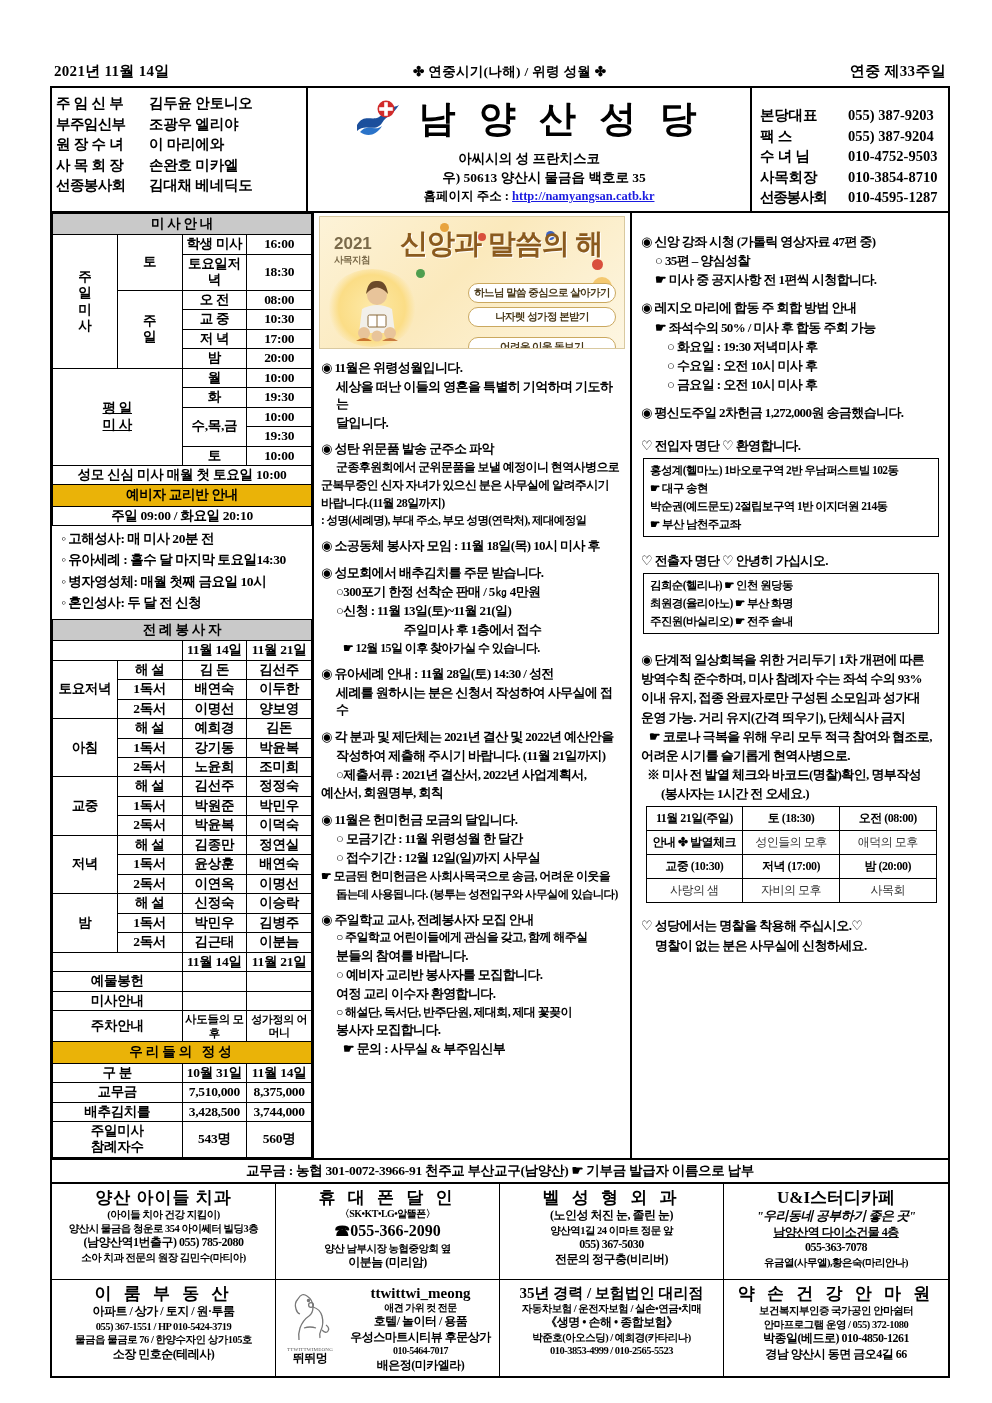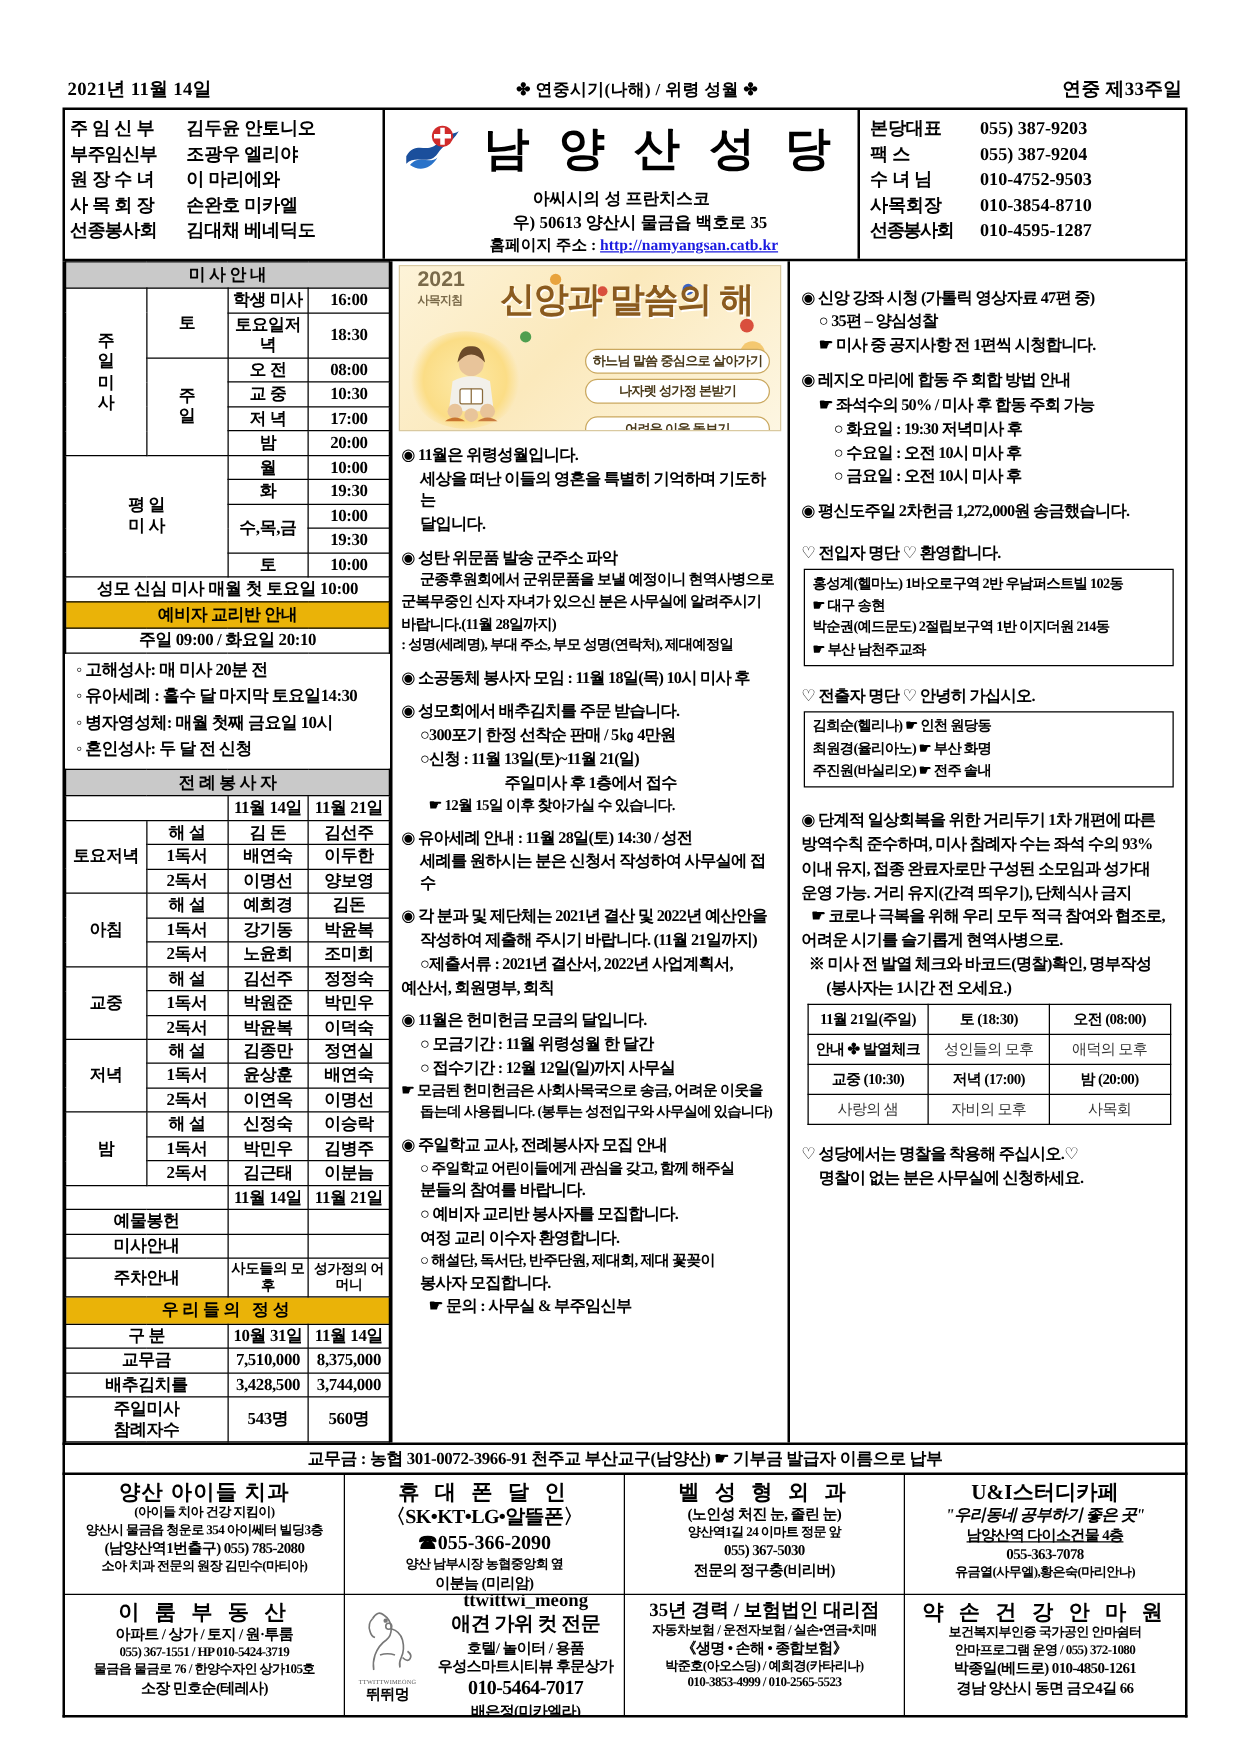--- a/index.html
+++ b/index.html
@@ -25,54 +25,54 @@
   .mh-left .ttl { width:86px; display:inline-flex; justify-content:space-between; }
   .mh-left .ttl.tight { letter-spacing:-.6px; }
   .mh-left .nm { padding-left:7px; }
   .mh-center { flex:1; text-align:center; padding:4px 4px 2px; border-right:2.2px solid #000; }
   .logorow { display:flex; align-items:center; justify-content:center; gap:18px; margin-top:2px;}
   .chname { font-size:37px; font-weight:bold; letter-spacing:7px; font-family:"Liberation Serif",serif; }
   .mh-center .l2 { font-size:13.5px; font-weight:bold; margin-top:6px; }
   .mh-center .l3 { font-size:13.5px; font-weight:bold; margin-top:1px; padding-left:30px;}
   .mh-center .l4 { font-size:12.5px; font-weight:bold; margin-top:1px; padding-left:20px;}
   .mh-center .l4 a { color:#1a1ae0; text-decoration:underline; }
-  .mh-right { width:260px; padding:5px 4px 3px 8px; }
+  .mh-right { width:196px; padding:5px 4px 3px 8px;margin-top:12px; }
   .mh-right .row { display:flex; font-size:14.5px; font-weight:bold; line-height:1.42; white-space:nowrap;}
   .mh-right .ttl { width:88px; display:inline-flex; justify-content:space-between; letter-spacing:-.2px;}
   .mh-right .val { font-family:"Liberation Serif",serif; }
 
   
   .logo { width:46px; height:40px; position:relative; flex:0 0 auto; }
 
   
   .body3 { display:flex; border:2.2px solid #000; border-top:0; }
   .colL { width:262px; border-right:2.2px solid #000; }
   .colM { width:318px; border-right:2.2px solid #000; }
   .colR { flex:1; }
 
   table.gt { width:100%; border-collapse:collapse; table-layout:fixed; }
   table.gt td, table.gt th { border:1px solid #000; font-size:13.5px; font-weight:bold;
         text-align:center; padding:1px 2px; line-height:1.22; letter-spacing:-.3px; }
   .hdrbar { background:#c9c9c9; font-size:15.5px; letter-spacing:6px; padding:2px 0 !important; }
   .hdrbar2 { background:#eab308; font-size:15px; letter-spacing:2px; padding:2px 0 !important; }
   .vrt { letter-spacing:-.5px; }
   .r15 { font-size:15px; }
-  .sp3 { letter-spacing:3px; }
+  .sp3 { letter-spacing:3px;text-decoration:underline; }
   .lightname { font-weight:normal; }
 
   .mini { font-size:11px; line-height:1.05; letter-spacing:-.8px; font-weight:bold;}
 
   .bullets { padding:4px 4px 4px 6px; }
   .bullets .b { font-size:13.5px; font-weight:bold; line-height:1.34; letter-spacing:-.45px; margin-bottom:3px; }
 
   
   .poster { margin:3px auto 2px; width:306px; height:133px; border:1px solid #d9c9a0;
             background:linear-gradient(135deg,#fdf3d8 0%, #fbe9bc 45%, #fdf6e2 100%);
             position:relative; overflow:hidden; }
-  .poster .yr { position:absolute; left:14px; top:1px; font-size:17px; color:#7a6a4a; font-weight:bold; font-family:"Liberation Sans",sans-serif;}
+  .poster .yr { position:absolute; left:14px; top:17px; font-size:17px; color:#7a6a4a; font-weight:bold; font-family:"Liberation Sans",sans-serif;}
   .poster .yr small { display:block; font-size:9.5px; letter-spacing:-.5px;}
   .poster .ttl { position:absolute; left:80px; top:8px; font-size:28px; font-weight:bold;
                  color:#8a5a1e; letter-spacing:-1px; font-family:"Liberation Sans",sans-serif;
                  text-shadow:1px 1px 0 #fff; }
   .poster .pill { position:absolute; right:8px; width:148px; height:20px; border:1.3px solid #caa85f;
                   border-radius:11px; background:#fff; color:#4a3a1a; font-size:10.5px; font-weight:bold;
                   display:flex; align-items:center; justify-content:center; letter-spacing:-.6px;
                   font-family:"Liberation Sans",sans-serif;}
   .poster .p1 { top:66px; } .poster .p2 { top:90px; } .poster .p3 { top:120px; }
   .poster .glow { position:absolute; left:6px; top:52px; width:92px; height:78px; border-radius:50%;
@@ -102,21 +102,21 @@
   .payline { border:2.2px solid #000; border-top:0; text-align:center; font-size:13.5px;
              font-weight:bold; padding:2px 12px; letter-spacing:-.3px; }
   .ads { display:flex; flex-wrap:wrap; border:2.2px solid #000; border-top:0; }
   .ad { width:25%; border-right:1.6px solid #000; border-bottom:1.6px solid #000;
         height:96px; padding:4px 3px 3px; text-align:center; overflow:hidden;}
   .ad:nth-child(4n) { border-right:0; }
   .ad:nth-child(n+5) { border-bottom:0; }
   .ad .t { font-size:17px; font-weight:bold; letter-spacing:1px; line-height:1.2; }
   .ad .t.sp { letter-spacing:4px; }
   .ad .s { font-size:12px; font-weight:bold; line-height:1.28; letter-spacing:-.5px; }
-  .ad .s.big { font-size:16px; }
+  .ad .s.big { font-size:10px; }
   .ad .s.tel { font-size:16px; font-weight:bold; letter-spacing:0; }
   .ad .s.sm { font-size:10.5px; }
   .ad .u { text-decoration:underline; }
   .ad.flexrow { display:flex; align-items:center; gap:4px; }
   .dogbox { width:62px; flex:0 0 auto; text-align:center; }
   .dogbox .cap { font-size:12px; font-weight:bold; letter-spacing:-.5px; margin-top:-2px;}
   .dogbox .tiny { font-size:5px; letter-spacing:.2px; color:#555; }
   .adinner { flex:1; }
   .ital { font-style:italic; }
 </style>

